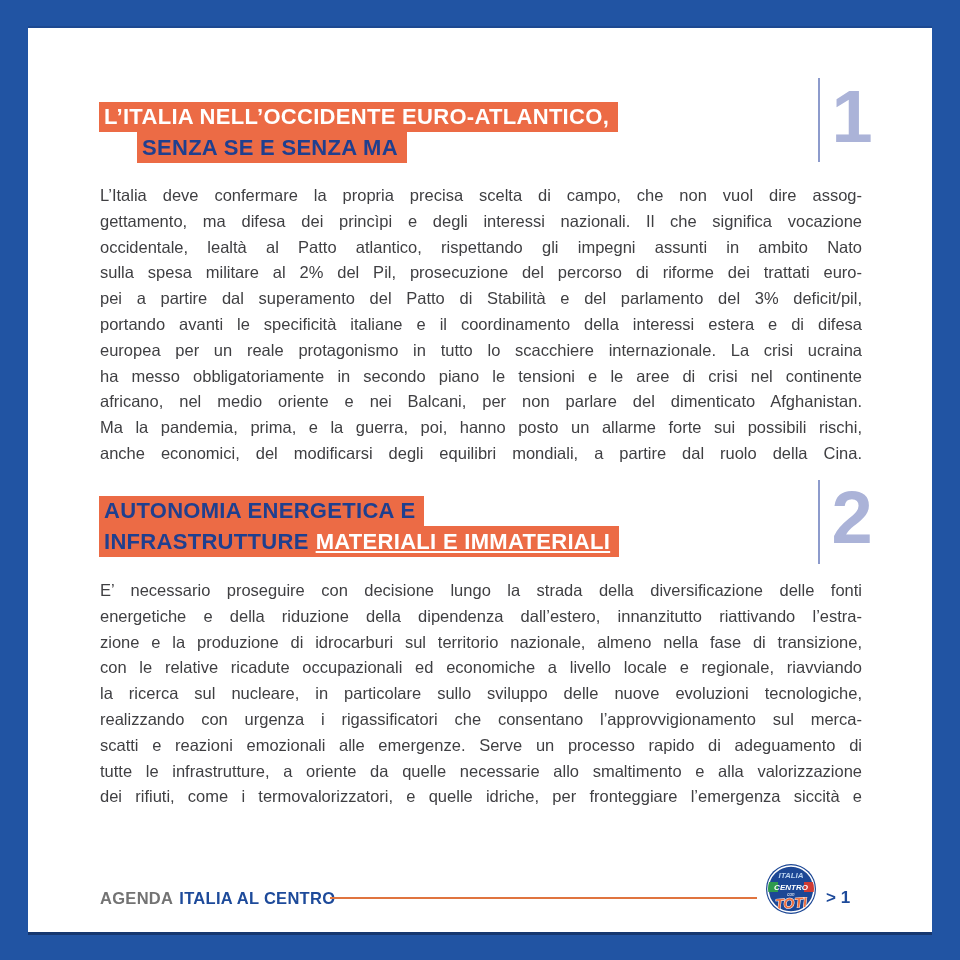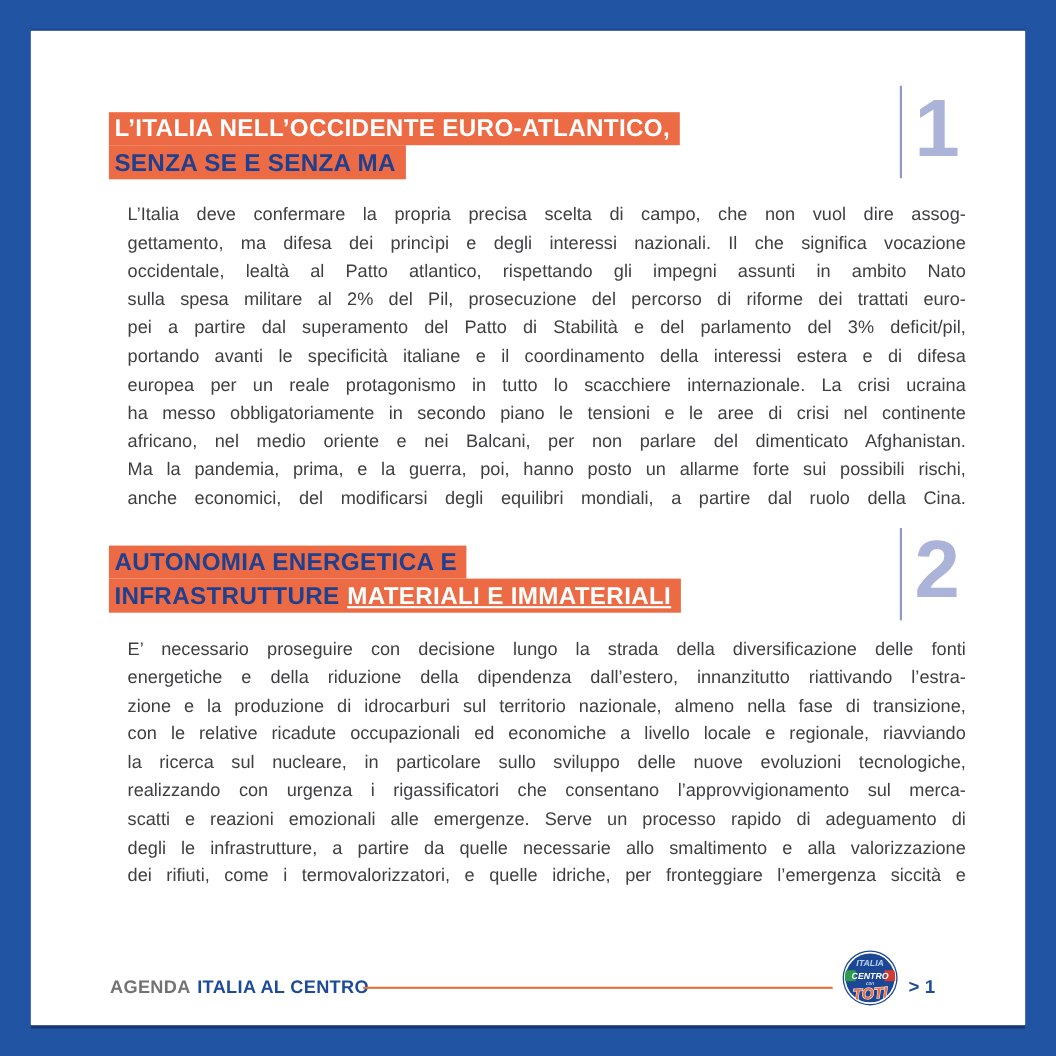--- a/index.html
+++ b/index.html
@@ -15,21 +15,21 @@
   .hl .seg + .seg{margin-left:7px;text-decoration:underline;}
   .seg.white{color:#ffffff;}
   .seg.blue{color:#1F3F8F;}
 
   
   .vline{position:absolute;width:2px;background:#8D9BCC;}
   .num{position:absolute;width:76px;height:84px;line-height:84px;text-align:center;
        font-size:74px;font-weight:bold;color:#ABB3D8;}
 
   
-  .para{position:absolute;left:88px;width:762px;color:#3F3F42;font-size:16.5px;}
+  .para{position:absolute;left:72px;width:762px;color:#3F3F42;font-size:16.5px;}
   .bodyline{height:25.8px;line-height:25.8px;white-space:normal;overflow:hidden;
             text-align:justify;text-align-last:justify;}
 
   
   .brand{position:absolute;left:72px;top:860px;height:20px;line-height:20px;
          font-weight:bold;font-size:16.5px;letter-spacing:.3px;white-space:nowrap;}
   .brand .agenda{color:#737373;}
   .brand .rest{color:#1D4A9A;margin-left:6px;}
   .rule{position:absolute;left:302px;top:869px;width:427px;height:2px;background:#E0743F;}
   .logo{position:absolute;left:737px;top:835px;width:52px;height:52px;text-decoration:underline;}
@@ -39,21 +39,21 @@
 </head>
 <body>
 
 <div class="canvas">
   <div class="page">
 
     <div class="heading" style="top:74px;">
       <div class="hl">
         <span class="seg white">L’ITALIA NELL’OCCIDENTE EURO-ATLANTICO,</span>
       </div>
-      <div class="hl" style="height:31px;line-height:31px;">
+      <div class="hl" style="height:31px;line-height:31px;margin-left:38px;">
         <span class="seg blue">SENZA SE E SENZA MA</span>
       </div>
     </div>
     <div class="vline" style="left:790px;top:50px;height:84px;"></div>
     <div class="num" style="left:786px;top:47px;">1</div>
     <div class="para" style="top:155px;">
         <div class="bodyline">L’Italia deve confermare la propria precisa scelta di campo, che non vuol dire assog-</div>
         <div class="bodyline">gettamento, ma difesa dei princìpi e degli interessi nazionali. Il che significa vocazione</div>
         <div class="bodyline">occidentale, lealtà al Patto atlantico, rispettando gli impegni assunti in ambito Nato</div>
         <div class="bodyline">sulla spesa militare al 2% del Pil, prosecuzione del percorso di riforme dei trattati euro-</div>
@@ -78,21 +78,21 @@
     <div class="vline" style="left:790px;top:452px;height:84px;"></div>
     <div class="num" style="left:786px;top:448px;">2</div>
     <div class="para" style="top:550px;">
         <div class="bodyline">E’ necessario proseguire con decisione lungo la strada della diversificazione delle fonti</div>
         <div class="bodyline">energetiche e della riduzione della dipendenza dall’estero, innanzitutto riattivando l’estra-</div>
         <div class="bodyline">zione e la produzione di idrocarburi sul territorio nazionale, almeno nella fase di transizione,</div>
         <div class="bodyline">con le relative ricadute occupazionali ed economiche a livello locale e regionale, riavviando</div>
         <div class="bodyline">la ricerca sul nucleare, in particolare sullo sviluppo delle nuove evoluzioni tecnologiche,</div>
         <div class="bodyline">realizzando con urgenza i rigassificatori che consentano l’approvvigionamento sul merca-</div>
         <div class="bodyline">scatti e reazioni emozionali alle emergenze. Serve un processo rapido di adeguamento di</div>
-        <div class="bodyline">degli le infrastrutture, a partire da quelle necessarie allo smaltimento e alla valorizzazione</div>
+        <div class="bodyline">tutte le infrastrutture, a oriente da quelle necessarie allo smaltimento e alla valorizzazione</div>
         <div class="bodyline">dei rifiuti, come i termovalorizzatori,  e quelle idriche, per fronteggiare l’emergenza siccità e</div>
       </div>
 
     <div class="brand">
       <span class="agenda">AGENDA</span><span class="rest">ITALIA AL CENTRO</span>
     </div>
     <div class="rule"></div>
 
     <div class="logo">
       <svg width="52" height="52" viewBox="0 0 52 52">

